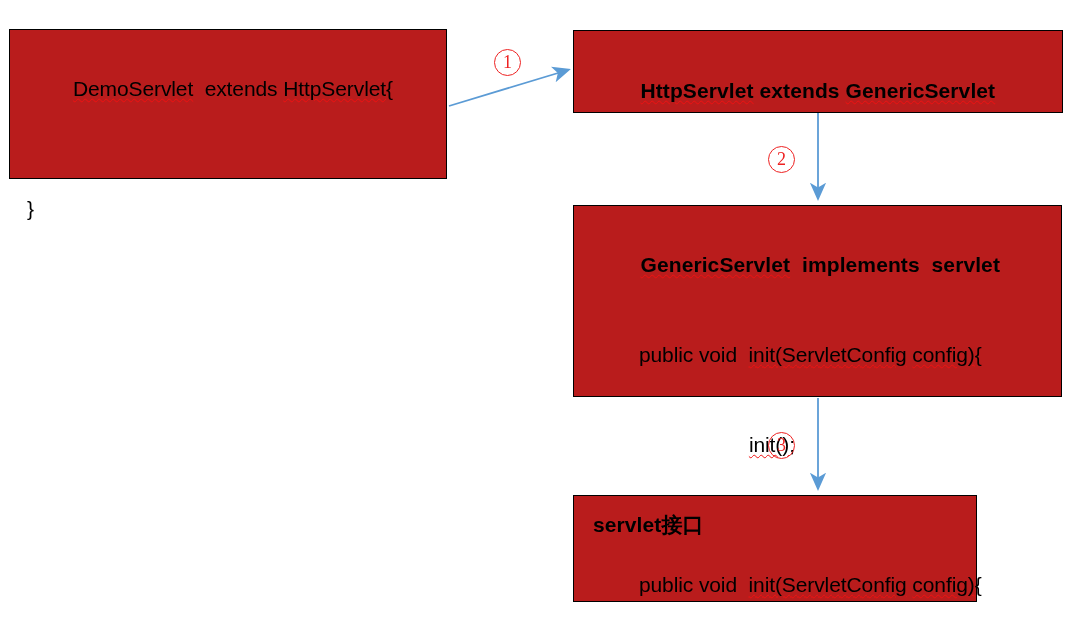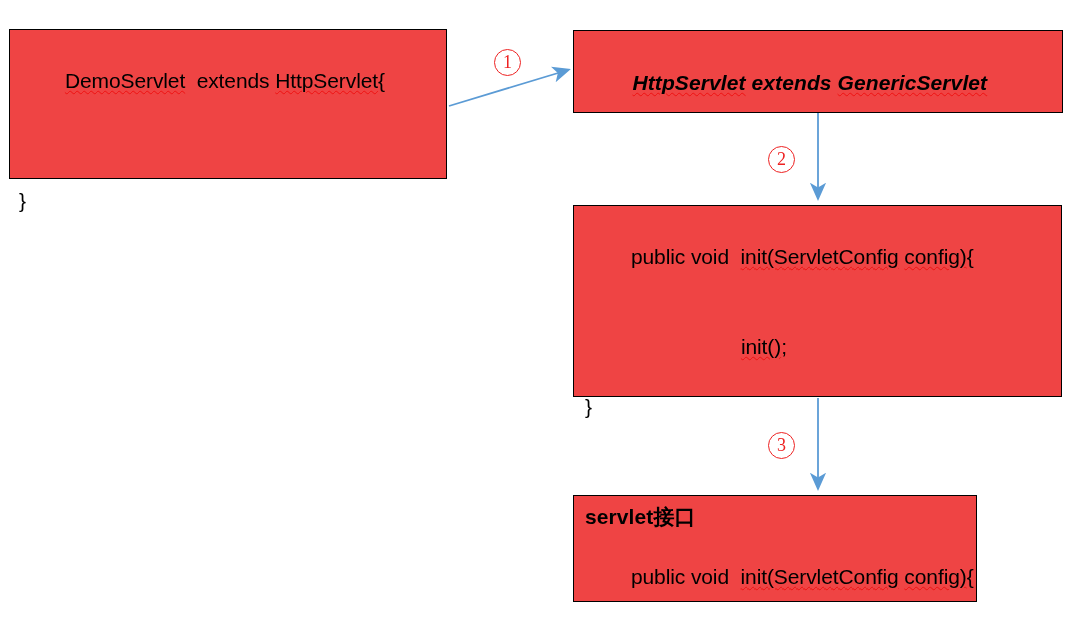--- a/index.html
+++ b/index.html
@@ -19,22 +19,22 @@
   .canvas {
     position: absolute;
     inset: 0;
   }
 
   
   .box {
     position: absolute;
     box-sizing: border-box;
     border: 1.6px solid #000000;
-    background: #ef4444;
-    padding: 0;
+    background: #b91c1c;
+    padding: 8px;
   }
 
   .code-line {
     position: relative;
     font-family: "Liberation Sans", sans-serif;
     font-size: 21px;
     line-height: 30px;
     white-space: pre;
     color: #000000;
     letter-spacing: -0.1px;
@@ -59,21 +59,21 @@
   
   #box-demoservlet {
     left: 9px; top: 29px; width: 438px; height: 150px;
   }
   #box-demoservlet .body { padding: 6px 0 0 9px; }
 
   
   #box-httpservlet {
     left: 573px; top: 30px; width: 490px; height: 83px;
   }
-  #box-httpservlet .body { padding: 7px 0 0 11px; font-style: italic; }
+  #box-httpservlet .body { padding: 7px 0 0 11px; }
 
   
   #box-genericservlet {
     left: 573px; top: 205px; width: 489px; height: 192px;
   }
   #box-genericservlet .body { padding: 6px 0 0 11px; }
 
   
   #box-servlet-interface {
     left: 573px; top: 495px; width: 404px; height: 107px;
@@ -144,20 +144,23 @@
   <div class="box" id="box-httpservlet">
     <div class="body">
       <div class="code-line bold">
         <span class="sq">HttpServlet</span><span> extends </span><span class="sq">GenericServlet</span>
       </div>
     </div>
   </div>
 
   <div class="box" id="box-genericservlet">
     <div class="body">
+      <div class="code-line bold">
+        <span class="sq">GenericServlet</span><span>&nbsp; implements&nbsp; servlet</span>
+      </div>
       <div class="code-line">
         <span>public void&nbsp; </span><span class="sq">init(ServletConfig</span><span> </span><span class="sq">config)</span><span>{</span>
       </div>
       <div class="code-line indent">
         <span class="sq">init()</span><span>;</span>
       </div>
       <div class="code-line">}</div>
       <div class="code-line">
         
       </div>

